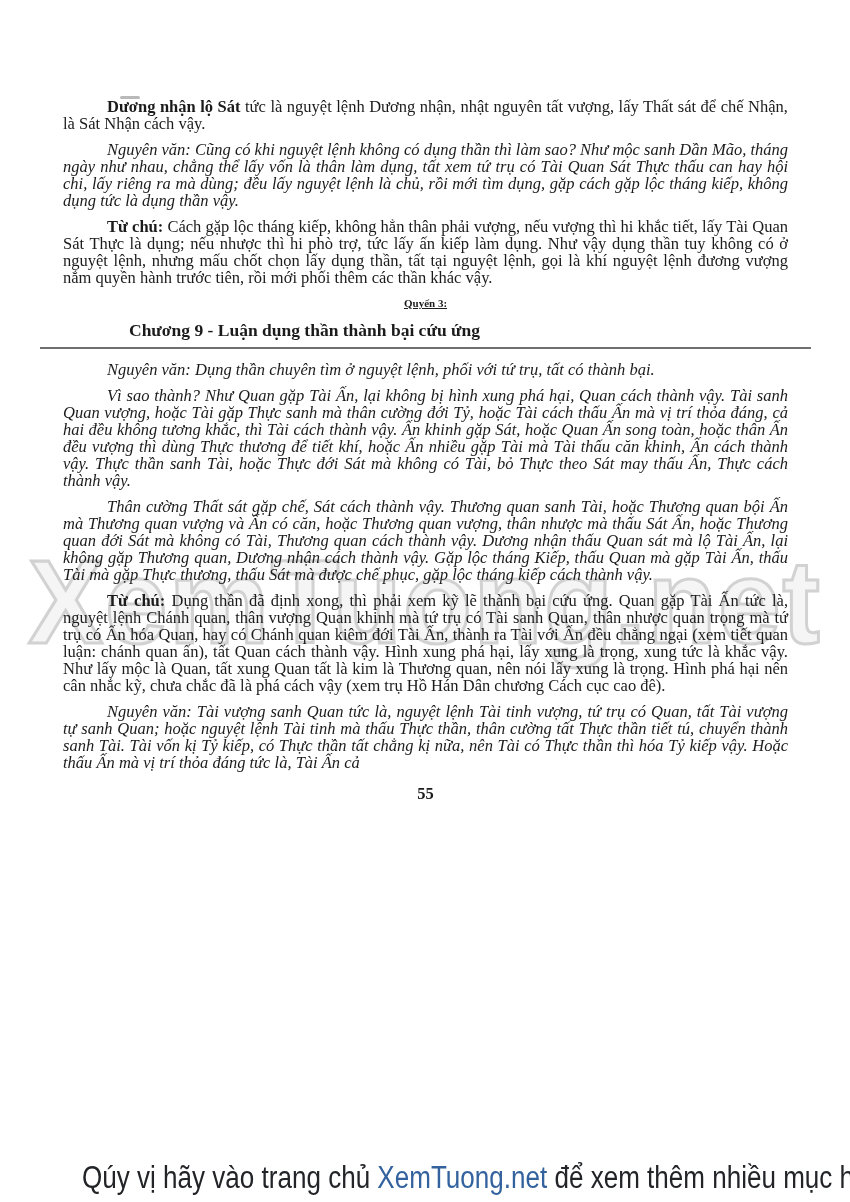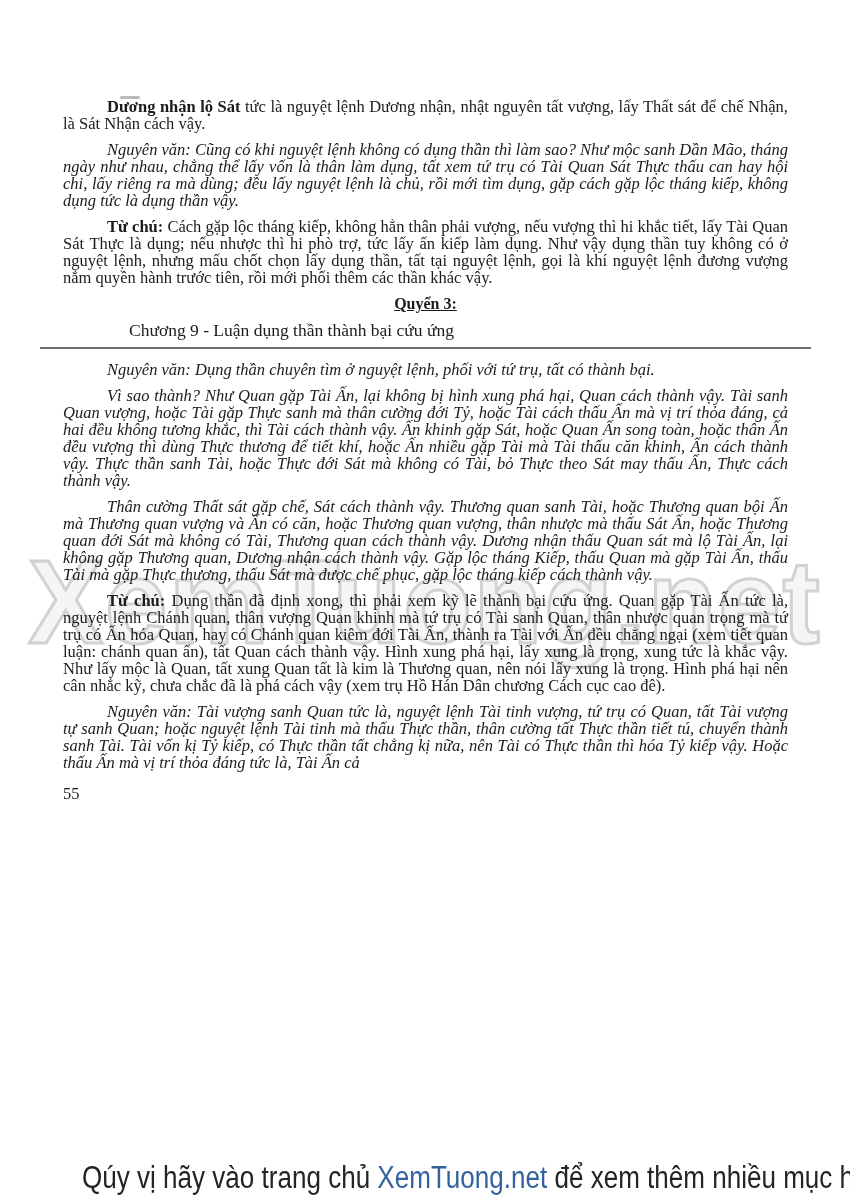--- a/index.html
+++ b/index.html
@@ -19,42 +19,43 @@
 
   p.body-par { text-indent: 44px; margin-bottom: 9px; }
   .lead-bold { font-weight: bold; }
   .lead-bold-italic { font-weight: normal; font-style: italic; }
   .italic-par { font-style: italic; }
 
   .heading-center {
     text-align: center;
     font-weight: bold;
     text-decoration: underline;
-    font-size: 16px;
+    font-size: 11px;
     margin: 8px 0 10px 0;
     text-indent: 0;
   }
   .heading-left {
-    font-weight: normal;
+    font-weight: bold;
     font-size: 17.5px;
     text-indent: 66px;
     text-align: left;
     margin-bottom: 4px;
   }
   .rule {
     border: none;
     border-top: 2px solid #6f6f6f;
     margin: 8px -23px 12px -23px;
   }
 
   .page-number {
-    text-align: left;
+    text-align: center;
     font-size: 16.5px;
     margin-top: 14px;
     text-indent: 0;
+    font-weight: bold;
   }
 
   .watermark {
     position: absolute;
     z-index: 1;
     top: 534px;
     left: 8px;
     width: 834px;
     text-align: center;
     font-family: "Liberation Sans", "DejaVu Sans", sans-serif;

